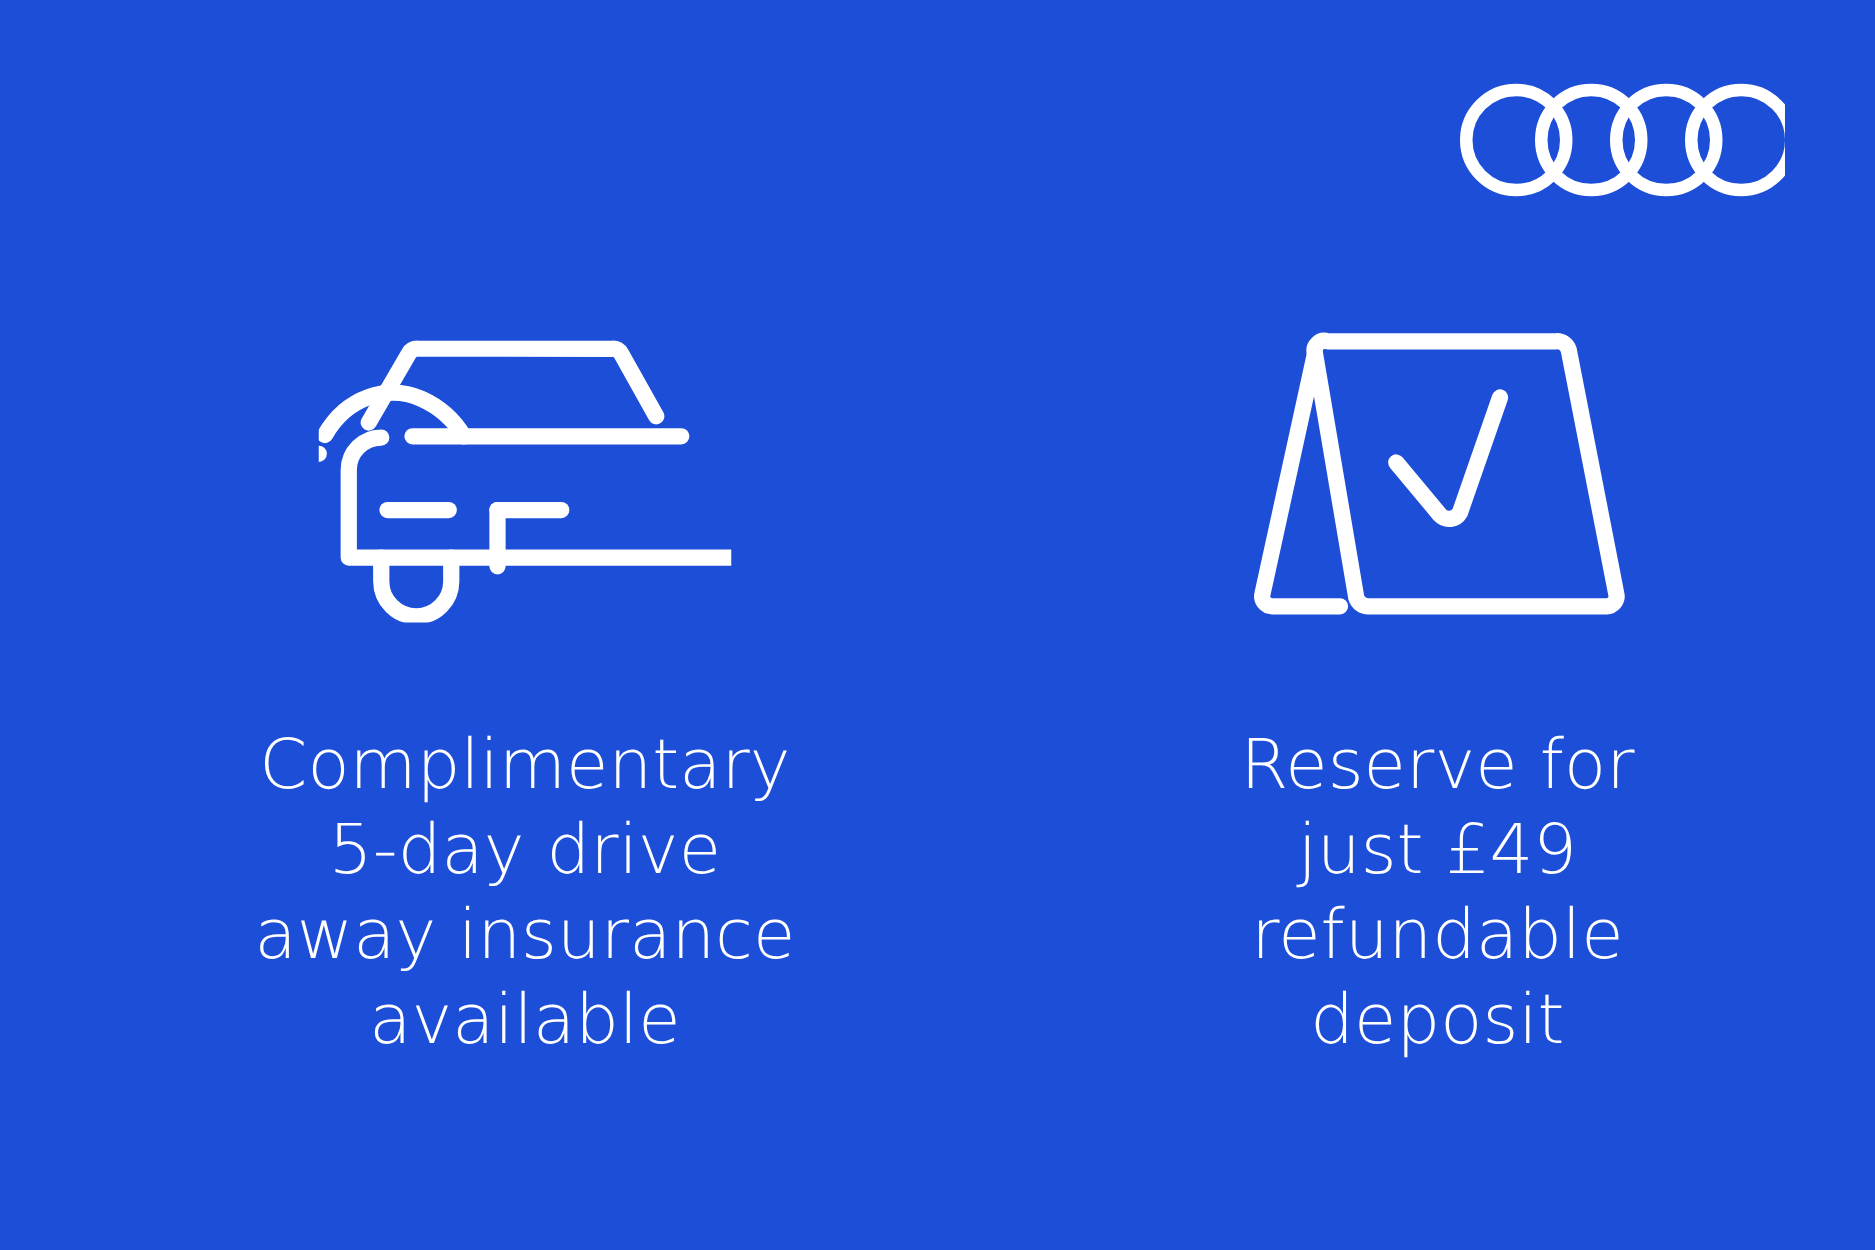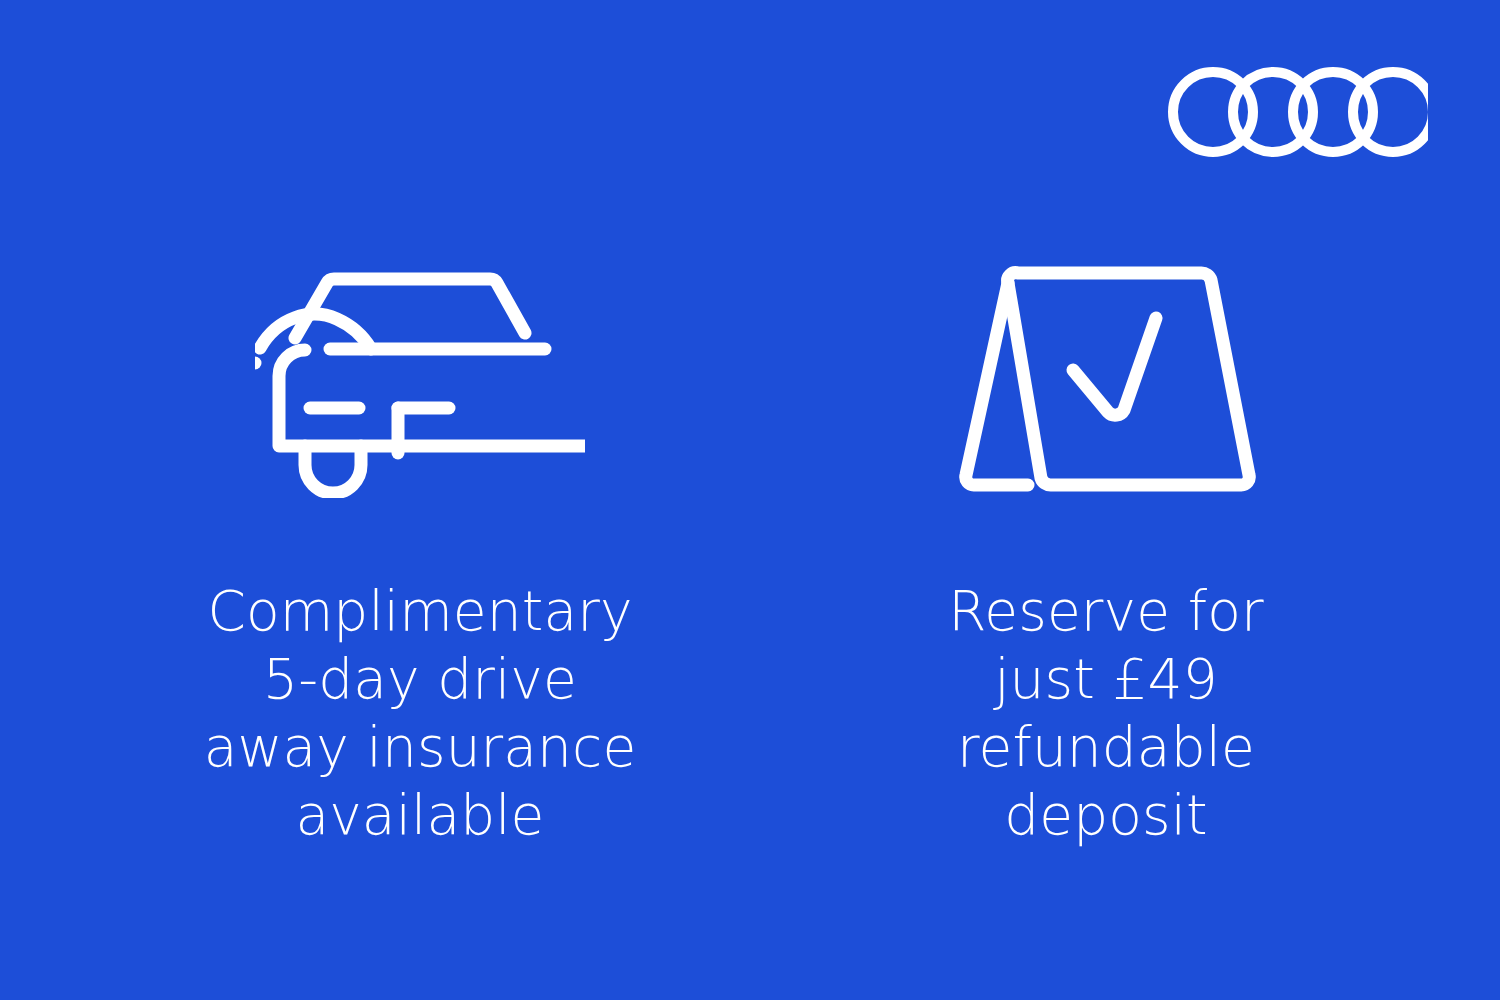--- a/index.html
+++ b/index.html
@@ -32,21 +32,21 @@
   
   .feature {
     position: absolute;
     top: 255px;
     width: 620px;
     display: flex;
     flex-direction: column;
     align-items: center;
   }
   #feature-insurance { left: 110px; }
-  #feature-deposit   { left: 796px; }
+  #feature-deposit   { left: 840px; }
 
   .feature-icon {
     height: 250px;
     display: flex;
     align-items: center;
     justify-content: center;
   }
 
   .feature-text {
     margin-top: 72px;

